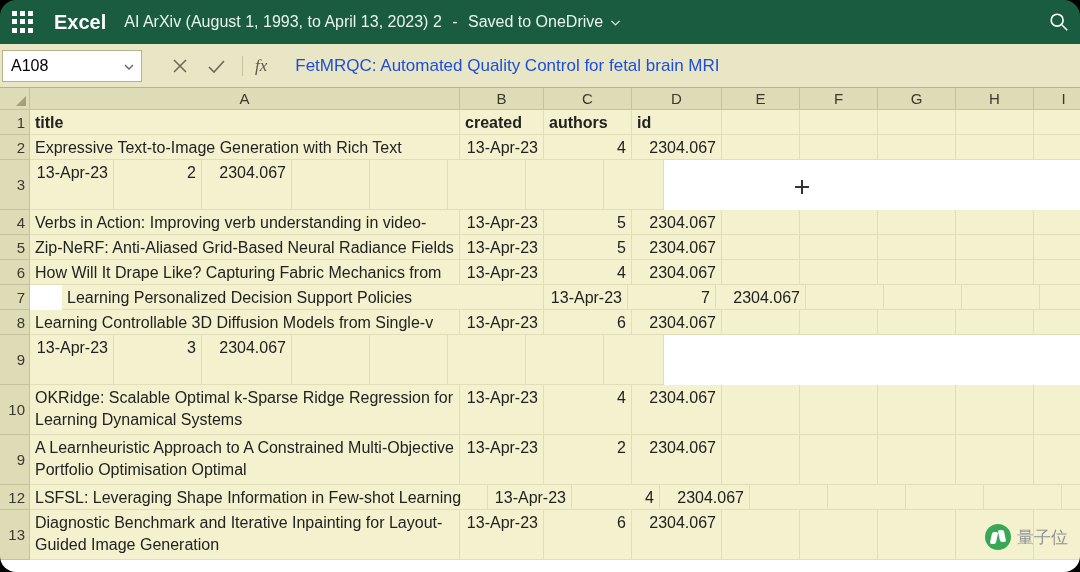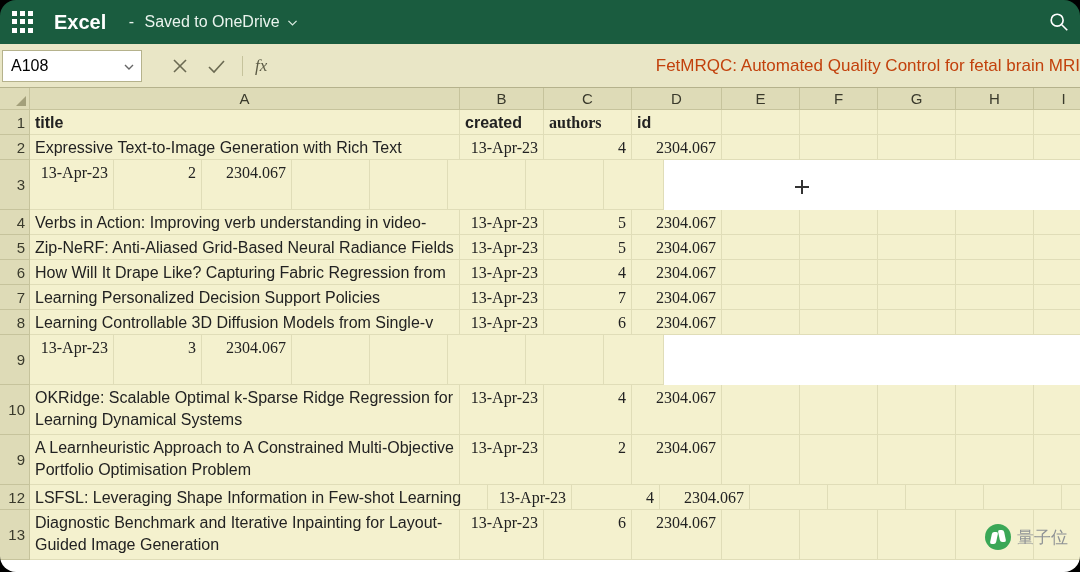--- a/index.html
+++ b/index.html
@@ -23,22 +23,22 @@
   .namebox { width:140px; height:32px; background:#fff; border:1px solid #b5b28c;
     display:flex; align-items:center; padding:0 8px; font-size:16px; margin-left:2px;
     position:relative; }
   .namebox .dd { position:absolute; right:6px; top:10px; width:12px; height:12px;
     color:#555; }
   .fbar-btns { display:flex; align-items:center; gap:16px; margin-left:28px;
     margin-right:14px; }
   .ficon { width:20px; height:20px; color:#6b6a52; cursor:pointer; }
   .fx { font-style:italic; font-family:"Times New Roman",serif; font-size:17px;
     color:#5b5a45; border-left:1px solid #c6c39c; padding-left:12px; }
-  .ftext { font-size:17px; color:#c2410c; margin-left:14px; flex:1; white-space:nowrap;
-    overflow:hidden;text-align:right; }
+  .ftext { font-size:17px; color:#1d4ed8; margin-left:14px; flex:1; white-space:nowrap;
+    overflow:hidden; }
 
   .grid { background:#fff; height:484px; position:relative; }
   .selectall { position:absolute; left:0; top:0; width:30px; height:22px;
     background:#dedbb7; border-right:1px solid #c6c39c; border-bottom:1px solid #c6c39c;
     cursor:pointer; }
   .selectall::after{ content:""; position:absolute; right:3px; bottom:3px;
     border-style:solid; border-width:0 0 10px 10px;
     border-color:transparent transparent #a3a07b transparent; }
   .colhdrs { position:absolute; left:30px; top:0; right:0; height:22px;
     display:flex; }
@@ -50,21 +50,21 @@
     border-bottom:1px solid #c6c39c; text-align:right; padding-right:4px;
     font-size:15px; color:#3a3a2c; line-height:25px; }
   .rh.tall { height:50px; line-height:50px; }
   .cells { position:absolute; left:30px; top:22px; right:0; bottom:0; }
   .row { display:flex; height:25px; }
   .row.tall { height:50px; }
   .cell { flex:0 0 auto; border-right:1px solid #e0ddb8; border-bottom:1px solid #e0ddb8;
     font-size:16px; color:#222; padding:2px 5px; overflow:hidden; white-space:nowrap;
     background:#f4f1ce; line-height:21px; }
   .row.tall .cell { white-space:normal; line-height:22px; }
-  .cell.right { text-align:right;font-family:Liberation Serif, serif; }
+  .cell.right { text-align:right; }
   .row.hdr .cell { font-weight:700; }
 
   .cursor-cross { position:absolute; width:14px; height:14px; }
   .cursor-cross::before, .cursor-cross::after { content:""; position:absolute;
     background:#333; }
   .cursor-cross::before { left:6px; top:0; width:2px; height:14px; }
   .cursor-cross::after  { left:0; top:6px; width:14px; height:2px; }
 
   .watermark { position:absolute; right:12px; bottom:22px; display:flex;
     align-items:center; gap:6px; color:#8e9295; font-size:17px; z-index:50;margin-top:42px; }
@@ -90,20 +90,21 @@
       <i></i>
       <i></i>
       <i></i>
       <i></i>
       <i></i>
       <i></i>
       <i></i>
   </div>
   <div class="brand">Excel</div>
   <div class="fname-wrap">
+    <span>AI ArXiv (August 1, 1993, to April 13, 2023) 2</span>
     <span>&nbsp;-&nbsp;</span>
     <span>Saved to OneDrive</span>
     <svg class="chev" viewBox="0 0 16 16">
       <path d="M3 6l5 5 5-5" stroke="#d8eadf" stroke-width="1.6" fill="none"></path>
     </svg>
   </div>
   <div class="spacer"></div>
   <svg class="search" viewBox="0 0 24 24">
     <circle cx="10" cy="10" r="6.5" stroke="#fff" stroke-width="1.8" fill="none"></circle>
     <line x1="15" y1="15" x2="21" y2="21" stroke="#fff" stroke-width="1.8"></line>
@@ -155,21 +156,21 @@
       <div class="rh tall">9</div>
       <div class="rh tall">10</div>
       <div class="rh tall">9</div>
       <div class="rh">12</div>
       <div class="rh tall">13</div>
     </div>
   <div class="cells" id="cells">
       <div class="row hdr">
         <div class="cell" style="width: 430px;">title</div>
         <div class="cell" style="width: 84px;">created</div>
-        <div class="cell" style="width: 88px; font-family: Liberation Serif, serif;">authors</div>
+        <div class="cell" style="width: 88px;">authors</div>
         <div class="cell" style="width: 90px;">id</div>
         <div class="cell" style="width: 78px;"></div>
         <div class="cell" style="width: 78px;"></div>
         <div class="cell" style="width: 78px;"></div>
         <div class="cell" style="width: 78px;"></div>
         <div class="cell" style="width: 60px;"></div>
       </div>
       <div class="row">
         <div class="cell" style="width: 430px;">Expressive Text-to-Image Generation with Rich Text</div>
         <div class="cell right" style="width: 84px;">13-Apr-23</div>
@@ -207,32 +208,32 @@
         <div class="cell right" style="width: 84px;">13-Apr-23</div>
         <div class="cell right" style="width: 88px;">5</div>
         <div class="cell right" style="width: 90px;">2304.067</div>
         <div class="cell" style="width: 78px;"></div>
         <div class="cell" style="width: 78px;"></div>
         <div class="cell" style="width: 78px;"></div>
         <div class="cell" style="width: 78px;"></div>
         <div class="cell" style="width: 60px;"></div>
       </div>
       <div class="row">
-        <div class="cell" style="width: 430px;">How Will It Drape Like? Capturing Fabric Regression from</div>
+        <div class="cell" style="width: 430px;">How Will It Drape Like? Capturing Fabric Mechanics from</div>
         <div class="cell right" style="width: 84px;">13-Apr-23</div>
         <div class="cell right" style="width: 88px;">4</div>
         <div class="cell right" style="width: 90px;">2304.067</div>
         <div class="cell" style="width: 78px;"></div>
         <div class="cell" style="width: 78px;"></div>
         <div class="cell" style="width: 78px;"></div>
         <div class="cell" style="width: 78px;"></div>
         <div class="cell" style="width: 60px;"></div>
       </div>
       <div class="row">
-        <div class="cell" style="width: 430px;">Learning Personalized Decision Support Policies</div>
+        <div class="cell" style="width: 482px; margin-left: 32px;">Learning Personalized Decision Support Policies</div>
         <div class="cell right" style="width: 84px;">13-Apr-23</div>
         <div class="cell right" style="width: 88px;">7</div>
         <div class="cell right" style="width: 90px;">2304.067</div>
         <div class="cell" style="width: 78px;"></div>
         <div class="cell" style="width: 78px;"></div>
         <div class="cell" style="width: 78px;"></div>
         <div class="cell" style="width: 78px;"></div>
         <div class="cell" style="width: 60px;"></div>
       </div>
       <div class="row">
@@ -261,21 +262,21 @@
         <div class="cell right" style="width: 84px;">13-Apr-23</div>
         <div class="cell right" style="width: 88px;">4</div>
         <div class="cell right" style="width: 90px;">2304.067</div>
         <div class="cell" style="width: 78px;"></div>
         <div class="cell" style="width: 78px;"></div>
         <div class="cell" style="width: 78px;"></div>
         <div class="cell" style="width: 78px;"></div>
         <div class="cell" style="width: 60px;"></div>
       </div>
       <div class="row tall">
-        <div class="cell" style="width: 430px;">A Learnheuristic Approach to A Constrained Multi-Objective Portfolio Optimisation Problem</div>
+        <div class="cell" style="width: 430px;">A Learnheuristic Approach to A Constrained Multi-Objective Portfolio Optimisation Optimal</div>
         <div class="cell right" style="width: 84px;">13-Apr-23</div>
         <div class="cell right" style="width: 88px;">2</div>
         <div class="cell right" style="width: 90px;">2304.067</div>
         <div class="cell" style="width: 78px;"></div>
         <div class="cell" style="width: 78px;"></div>
         <div class="cell" style="width: 78px;"></div>
         <div class="cell" style="width: 78px;"></div>
         <div class="cell" style="width: 60px;"></div>
       </div>
       <div class="row">

